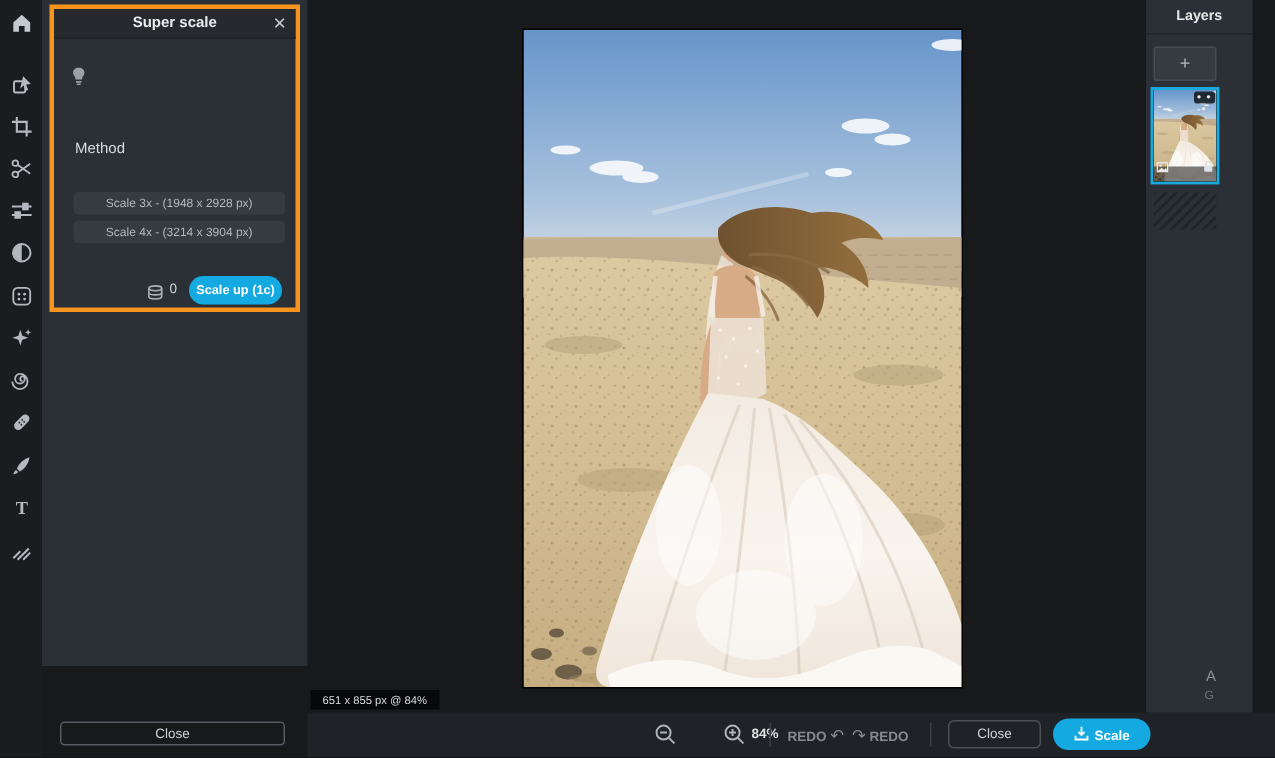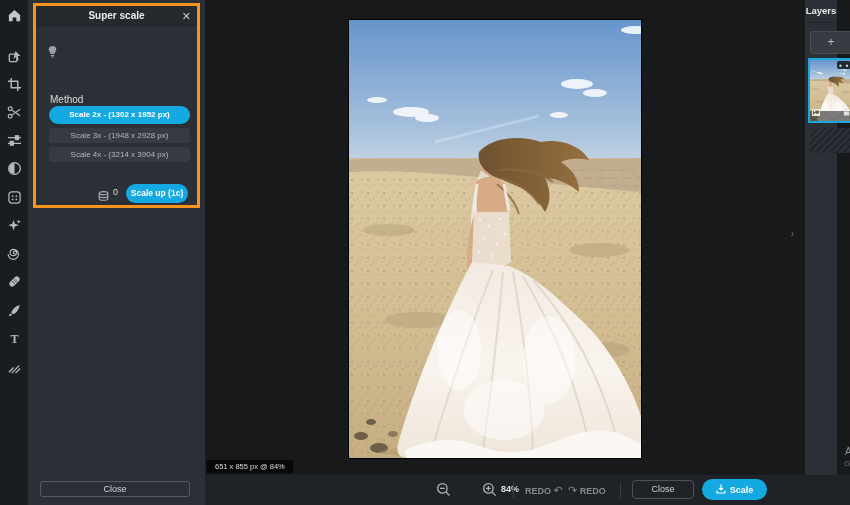--- a/index.html
+++ b/index.html
@@ -6,21 +6,21 @@
   html,body { background:#101214; }
   body { font-family:"Liberation Sans", sans-serif; }
   #app { position:relative; width:850px; height:505px; overflow:hidden; background:#17191b; }
 
   
   .toolbar { position:absolute; left:0; top:0; width:28px; height:505px; background:#1a1d20; z-index:5; }
   .tool { position:absolute; left:0; width:28px; height:24px; display:flex; align-items:center; justify-content:center; color:#b3b9bf; cursor:pointer; }
   .tool svg { display:block; }
 
   
-  .options-panel { position:absolute; left:28px; top:0; width:177px; height:505px; background:#2b3036; z-index:4; }
+  .options-panel { position:absolute; left:28px; top:0; width:177px; height:444px; background:#2b3036; z-index:4; }
   .dialog { position:absolute; left:5px; top:3px; width:167px; height:205px; border:3px solid #f7941d; background:#2b3036; }
   .dialog-header { position:absolute; left:0; top:0; width:100%; height:20px; background:#262a2f; border-bottom:1px solid #1f2327; }
   .dialog-title { position:absolute; left:0; top:4px; width:100%; text-align:center; font-size:10px; font-weight:bold; color:#e9ebed; }
   .dialog-close { position:absolute; right:6px; top:3px; font-size:11px; color:#c6cbd0; cursor:pointer; line-height:14px; }
   .tip-row { position:absolute; left:12px; top:36px; width:140px; display:flex; gap:6px; }
   .tip-bulb { flex:0 0 10px; color:#9aa0a6; padding-top:2px; }
   .tip-text { font-size:8px; line-height:11px; color:#c3c8cd; }
   .method-label { position:absolute; left:14px; top:88px; font-size:10px; color:#dadde0; }
   .opt-btn { position:absolute; left:13px; width:141px; text-align:center; cursor:pointer; }
   .opt-sel { top:100px; height:18px; line-height:18px; border-radius:9px; background:#14a9e0; color:#fff; font-weight:bold; font-size:8px; }
@@ -33,21 +33,21 @@
   .panel-close-btn { position:absolute; left:12px; top:481px; width:150px; height:16px; line-height:14px; border:1px solid #565b61; border-radius:3px; color:#ced2d6; font-size:9px; text-align:center; cursor:pointer; }
 
   
   .workspace { position:absolute; left:205px; top:0; width:593px; height:475px; background:#17191b; }
   .canvas { position:absolute; left:144px; top:20px; width:292px; height:438px; box-shadow:0 0 0 1px #000; }
   .canvas svg { display:block; }
   .status-badge { position:absolute; left:2px; top:460px; height:13px; padding:0 8px; background:#070809; color:#d9dcde; font-size:7.5px; line-height:13px; }
   .collapse-handle { position:absolute; right:4px; top:228px; color:#6f757b; font-size:10px; cursor:pointer; }
 
   
-  .layers-panel { position:absolute; left:805px; top:0; width:32px; height:475px; background:#2b3036; z-index:4; }
+  .layers-panel { position:absolute; left:764px; top:0; width:71px; height:475px; background:#2b3036; z-index:4; }
   .layers-title { position:absolute; left:0; top:5px; width:100%; text-align:center; font-size:9.5px; font-weight:bold; color:#e6e8ea; }
   .layers-divider { position:absolute; left:0; top:22px; width:100%; height:1px; background:#212529; }
   .add-layer { position:absolute; left:5px; top:31px; width:42px; height:23px; background:#363b41; border:1px solid #474c52; border-radius:2px; color:#b4bac0; font-size:12px; line-height:21px; text-align:center; cursor:pointer; }
   .layer-item { position:absolute; left:3px; top:58px; width:46px; height:65px; border:2px solid #1ca8dd; background:#111; cursor:pointer; }
   .layer-thumb { position:absolute; left:0; top:0; width:42px; height:61px; overflow:hidden; }
   .layer-menu { position:absolute; right:1px; top:1px; width:14px; height:8px; background:rgba(10,12,14,.8); border-radius:2px; color:#e8eaec; font-size:5px; line-height:8px; text-align:center; letter-spacing:1px; cursor:pointer; }
   .layer-foot { position:absolute; left:0; bottom:0; width:42px; height:10px; background:rgba(20,22,24,.55); }
   .layer-foot .li-img { position:absolute; left:2px; bottom:1px; color:#e6e8ea; }
   .layer-foot .li-lock { position:absolute; right:2px; bottom:1px; color:#dfe2e4; }
   .empty-layer { position:absolute; left:5px; top:128px; width:42px; height:25px; border-radius:2px;
@@ -313,21 +313,20 @@
       <div class="tip-row">
         <span class="tip-bulb">
           <svg width="9" height="12" viewBox="0 0 9 12">
               <path d="M4.5 0 C2 0 .7 1.8 .7 3.5 C.7 5 1.8 5.8 2.2 6.8 L2.2 8 H6.8 L6.8 6.8 C7.2 5.8 8.3 5 8.3 3.5 C8.3 1.8 7 0 4.5 0 Z" fill="#9aa0a6"></path>
               <rect x="2.6" y="9" width="3.8" height="1.1" rx=".5" fill="#9aa0a6"></rect>
               <rect x="3.1" y="10.6" width="2.8" height="1" rx=".5" fill="#9aa0a6"></rect>
             </svg>
         </span>
       </div>
       <div class="method-label">Method</div>
-      <div class="opt-btn opt-sel">Scale 2x - (1302 x 1952 px)</div>
       <div class="opt-btn opt-alt opt-3x">Scale 3x - (1948 x 2928 px)</div>
       <div class="opt-btn opt-alt opt-4x">Scale 4x - (3214 x 3904 px)</div>
       <div class="credits-row">
         <span class="credits-ico">
           <svg width="11" height="10" viewBox="0 0 11 10">
               <g fill="none" stroke="#aab0b6" stroke-width="1.1">
                 <ellipse cx="5.5" cy="2.2" rx="4.3" ry="1.6"></ellipse>
                 <path d="M1.2 2.2 V5 C1.2 5.9 3.1 6.6 5.5 6.6 C7.9 6.6 9.8 5.9 9.8 5 V2.2"></path>
                 <path d="M1.2 5 V7.7 C1.2 8.6 3.1 9.3 5.5 9.3 C7.9 9.3 9.8 8.6 9.8 7.7 V5"></path>
               </g>

